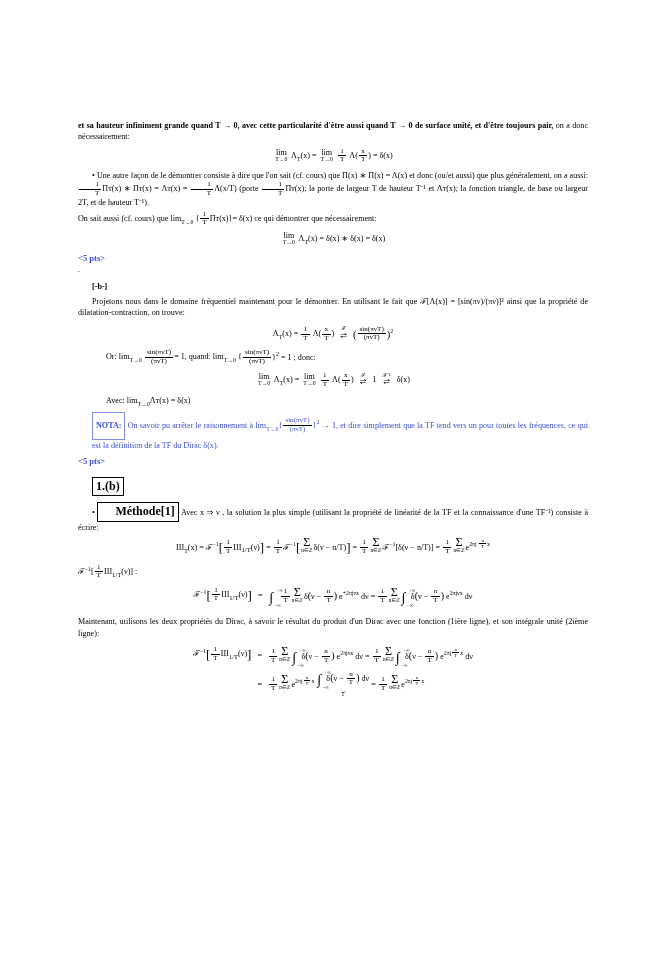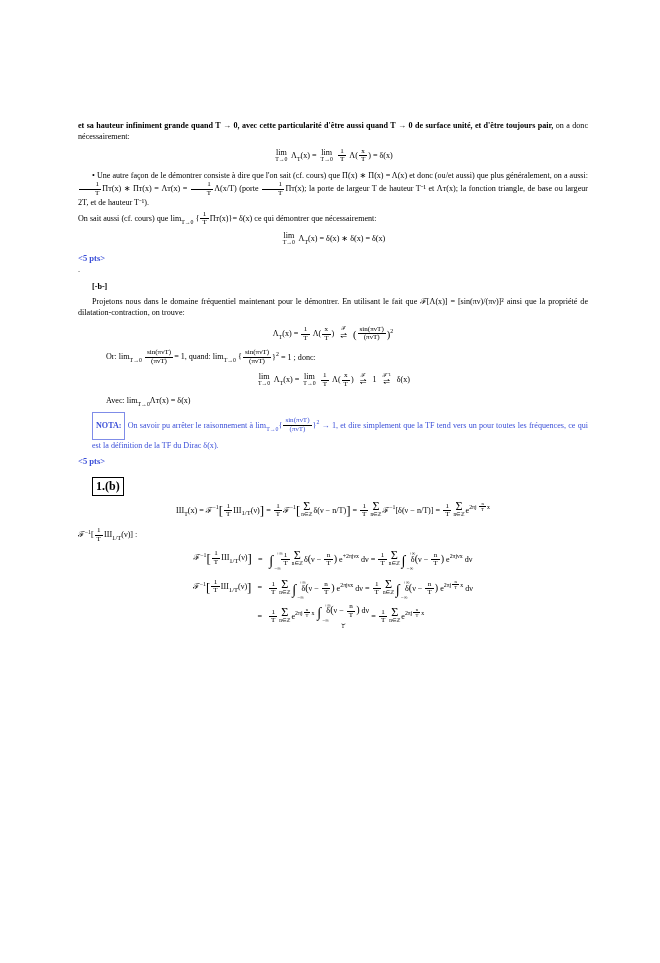--- a/index.html
+++ b/index.html
@@ -222,20 +222,25 @@
     <span>lim</span><sub>T→0</sub><span>{</span><span class="frac"><span class="num">sin(πνT)</span><span class="den">(πνT)</span></span><span>}<sup>2</sup> → 1,  et dire simplement que la TF</span>
     <span>tend vers un pour toutes les fréquences, ce qui est la définition de la TF du Dirac δ(x).</span>
   </p>
 
   <div class="pts">&lt;5 pts&gt;</div>
 
   <div class="section-tag" style="margin-top:10px;">
     <span class="boxed-tag">1.(b)</span>
   </div>
 
+  <p class="indent" style="margin-top:6px;">
+    <span>•</span>
+    <span class="boxed-tag">Méthode[1]</span>
+    <span>Avec x ⇒ ν , la solution la plus simple (utilisant la propriété de linéarité de la TF et la connaissance d'une TF⁻¹) consiste à écrire:</span>
+  </p>
 
   <div class="eq">
     <span>Ш<sub>T</sub>(x) = ℱ<sup>−1</sup></span><span style="font-size:1.6em;vertical-align:-0.22em;">[</span><span class="frac"><span class="num">1</span><span class="den">T</span></span>Ш<sub class="sm">1/T</sub>(ν)<span style="font-size:1.6em;vertical-align:-0.22em;">]</span>
     = <span class="frac"><span class="num">1</span><span class="den">T</span></span>ℱ<sup>−1</sup><span style="font-size:1.6em;vertical-align:-0.22em;">[</span><span class="sumop"><span class="st">Σ</span><span class="sb">n∈ℤ</span></span>δ(ν − n/T)<span style="font-size:1.6em;vertical-align:-0.22em;">]</span>
     = <span class="frac"><span class="num">1</span><span class="den">T</span></span><span class="sumop"><span class="st">Σ</span><span class="sb">n∈ℤ</span></span>ℱ<sup>−1</sup>[δ(ν − n/T)]
     = <span class="frac"><span class="num">1</span><span class="den">T</span></span><span class="sumop"><span class="st">Σ</span><span class="sb">n∈ℤ</span></span>e<sup>2πj <span class="frac sm"><span class="num">n</span><span class="den">T</span></span>x</sup>
   </div>
 
 
   <p>
@@ -251,20 +256,21 @@
       <td class="rel">=</td>
       <td class="rhs">
         <span class="intop"><span class="ig">∫</span><span class="itop">+∞</span><span class="ibot">−∞</span></span>&nbsp;&nbsp;
         <span class="frac"><span class="num">1</span><span class="den">T</span></span><span class="sumop"><span class="st">Σ</span><span class="sb">n∈ℤ</span></span>δ<span style="font-size:1.25em;">(</span>ν − <span class="frac"><span class="num">n</span><span class="den">T</span></span><span style="font-size:1.25em;">)</span> e<sup>+2πjνx</sup> <span>dν</span>
         = <span class="frac"><span class="num">1</span><span class="den">T</span></span><span class="sumop"><span class="st">Σ</span><span class="sb">n∈ℤ</span></span><span class="intop"><span class="ig">∫</span><span class="itop">+∞</span><span class="ibot">−∞</span></span>&nbsp;&nbsp;δ<span style="font-size:1.25em;">(</span>ν − <span class="frac"><span class="num">n</span><span class="den">T</span></span><span style="font-size:1.25em;">)</span> e<sup>2πjνx</sup> <span>dν</span>
       </td>
     </tr>
   </tbody>
     </table>
 
+  <p style="margin-top:8px;">Maintenant, utilisons les deux propriétés du Dirac, à savoir le résultat du produit d'un Dirac avec une fonction (1ière ligne), et son intégrale unité (2ième ligne):</p>
 
   <table class="eqtab">
     <tbody>
         <tr>
       <td class="lhs">
         ℱ<sup>−1</sup><span style="font-size:1.6em;vertical-align:-0.22em;">[</span><span class="frac"><span class="num">1</span><span class="den">T</span></span>Ш<sub class="sm">1/T</sub>(ν)<span style="font-size:1.6em;vertical-align:-0.22em;">]</span>
       </td>
       <td class="rel">=</td>
       <td class="rhs">
         <span class="frac"><span class="num">1</span><span class="den">T</span></span><span class="sumop"><span class="st">Σ</span><span class="sb">n∈ℤ</span></span><span class="intop"><span class="ig">∫</span><span class="itop">+∞</span><span class="ibot">−∞</span></span>&nbsp;&nbsp;δ<span style="font-size:1.25em;">(</span>ν − <span class="frac"><span class="num">n</span><span class="den">T</span></span><span style="font-size:1.25em;">)</span> e<sup>2πjνx</sup> dν

